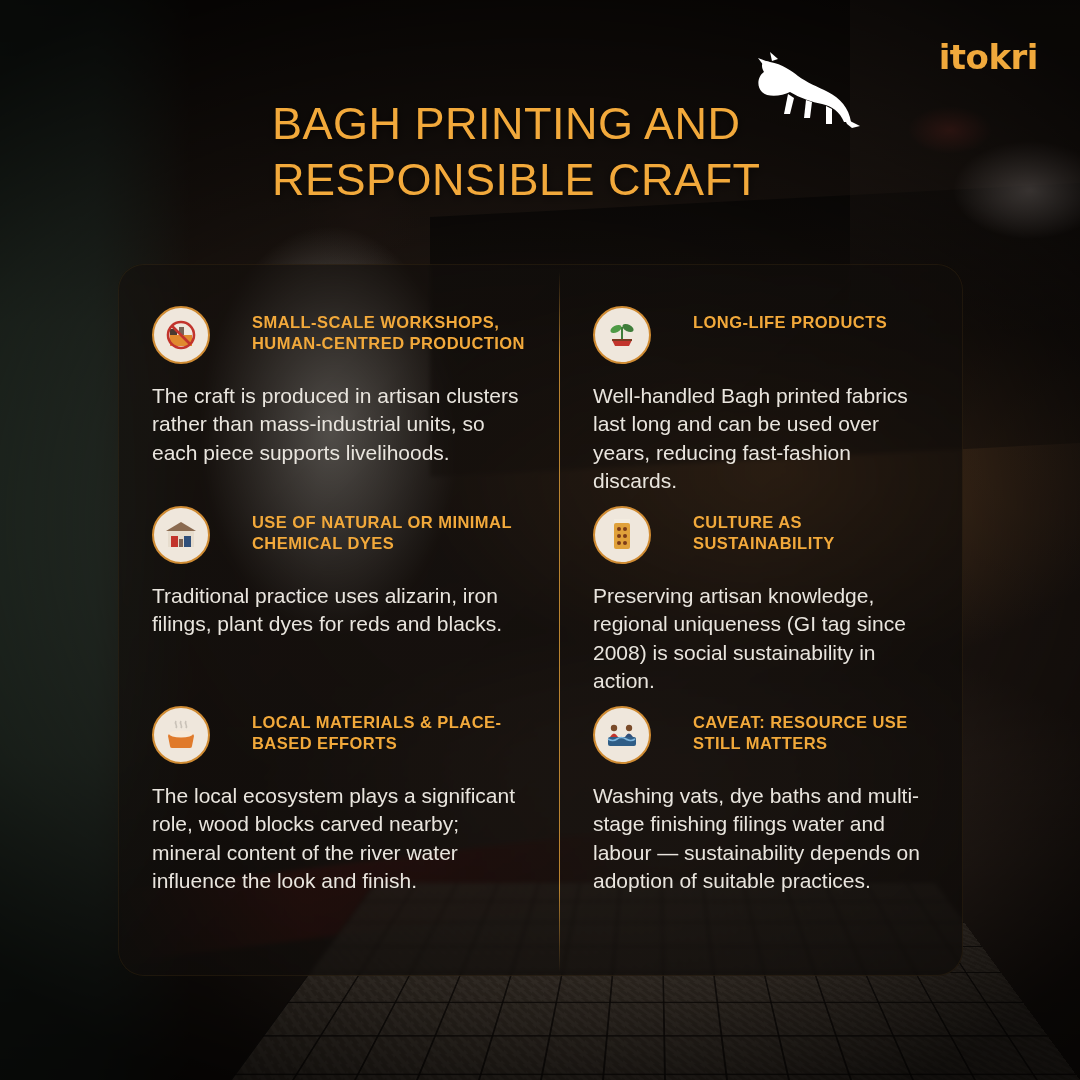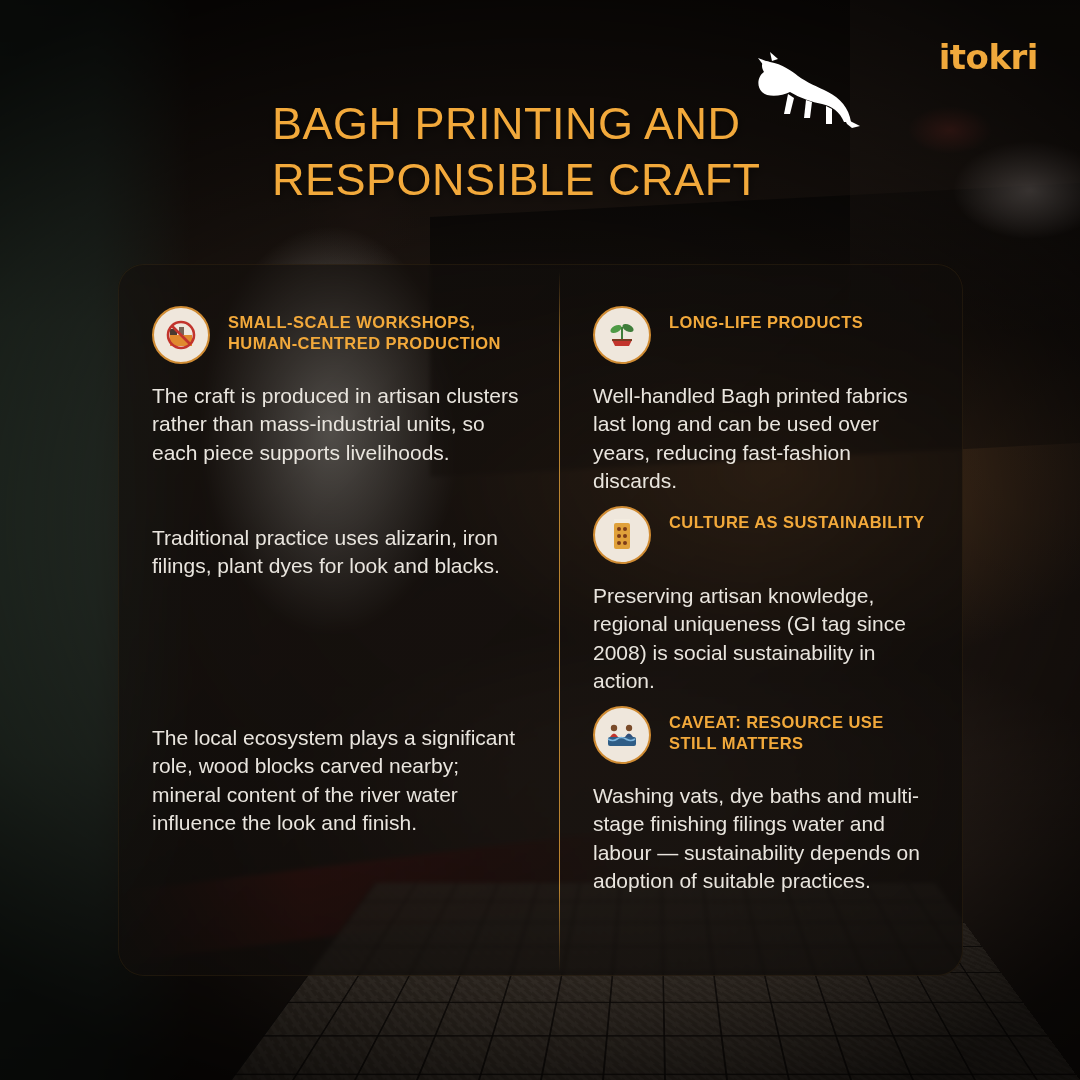--- a/index.html
+++ b/index.html
@@ -176,20 +176,21 @@
   }
 
   .cell-title {
     color: #f2a93b;
     font-size: 16.5px;
     font-weight: 800;
     line-height: 1.28;
     letter-spacing: 0.45px;
     text-transform: uppercase;
     padding-top: 6px;
+    margin-left: 24px;
   }
 
   .cell-body {
     margin-top: 18px;
     color: #e9e5de;
     font-size: 21px;
     line-height: 1.35;
     max-width: 392px;
   }
   .cell.right .cell-body { max-width: 366px; }
@@ -253,21 +254,33 @@
               <path d="M10 25 L30 25 L27 31 L13 31 Z" fill="#c2342c"></path>
               <path d="M10 25 L30 25" stroke="#7a3a22" stroke-width="2"></path>
             </svg>
           </span>
           <div class="cell-title">LONG-LIFE PRODUCTS</div>
         </div>
         <p class="cell-body">Well-handled Bagh printed fabrics last long and can be used over years, reducing fast-fashion discards.</p>
       </div>
 
       <div class="cell">
-        <p class="cell-body">Traditional practice uses alizarin, iron filings, plant dyes for look and blacks.</p>
+        <div class="cell-head">
+          <span class="icon-circle">
+            <svg width="40" height="40" viewBox="0 0 40 40">
+              <rect x="7" y="16" width="26" height="16" fill="#e6dccd"></rect>
+              <path d="M5 16 L20 7 L35 16 Z" fill="#8a6a50"></path>
+              <rect x="10" y="21" width="7" height="11" fill="#c2342c"></rect>
+              <rect x="23" y="21" width="7" height="11" fill="#2f4f7a"></rect>
+              <rect x="18" y="24" width="4" height="8" fill="#7a6456"></rect>
+            </svg>
+          </span>
+          <div class="cell-title">USE OF NATURAL OR MINIMAL CHEMICAL DYES</div>
+        </div>
+        <p class="cell-body">Traditional practice uses alizarin, iron filings, plant dyes for reds and blacks.</p>
       </div>
 
       <div class="cell right">
         <div class="cell-head">
           <span class="icon-circle">
             <svg width="40" height="40" viewBox="0 0 40 40">
               <rect x="12" y="8" width="16" height="26" rx="2" fill="#e0a13a"></rect>
               <g fill="#7a3a18">
                 <circle cx="17" cy="14" r="2"></circle>
                   <circle cx="23" cy="14" r="2"></circle>
@@ -278,20 +291,32 @@
               </g>
               <path d="M12 8 L28 8 L28 4 L12 4 Z" fill="#f3ece0"></path>
             </svg>
           </span>
           <div class="cell-title">CULTURE AS SUSTAINABILITY</div>
         </div>
         <p class="cell-body">Preserving artisan knowledge, regional uniqueness (GI tag since 2008) is social sustainability in action.</p>
       </div>
 
       <div class="cell">
+        <div class="cell-head">
+          <span class="icon-circle">
+            <svg width="40" height="40" viewBox="0 0 40 40">
+              <path d="M9 19 H31 A2 2 0 0 1 33 21 L31 31 A2 2 0 0 1 29 33 H11 A2 2 0 0 1 9 31 L7 21 A2 2 0 0 1 9 19 Z" fill="#e07a2a"></path>
+              <ellipse cx="20" cy="19" rx="12" ry="3.5" fill="#f6e9d8"></ellipse>
+              <path d="M15 13 C17 10 13 9 15 6" stroke="#c9c2b8" stroke-width="1.6" fill="none"></path>
+              <path d="M20 13 C22 10 18 9 20 6" stroke="#c9c2b8" stroke-width="1.6" fill="none"></path>
+              <path d="M25 13 C27 10 23 9 25 6" stroke="#c9c2b8" stroke-width="1.6" fill="none"></path>
+            </svg>
+          </span>
+          <div class="cell-title">LOCAL MATERIALS &amp; PLACE-BASED EFFORTS</div>
+        </div>
         <p class="cell-body">The local ecosystem plays a significant role, wood blocks carved nearby; mineral content of the river water influence the look and finish.</p>
       </div>
 
       <div class="cell right">
         <div class="cell-head">
           <span class="icon-circle">
             <svg width="40" height="40" viewBox="0 0 40 40">
               <rect x="6" y="22" width="28" height="9" rx="2" fill="#2f5d86"></rect>
               <path d="M6 24 q5 3 9 0 t9 0 t9 0" stroke="#7fb6de" stroke-width="1.6" fill="none"></path>
               <circle cx="12" cy="13" r="3.2" fill="#7a4b2a"></circle>

